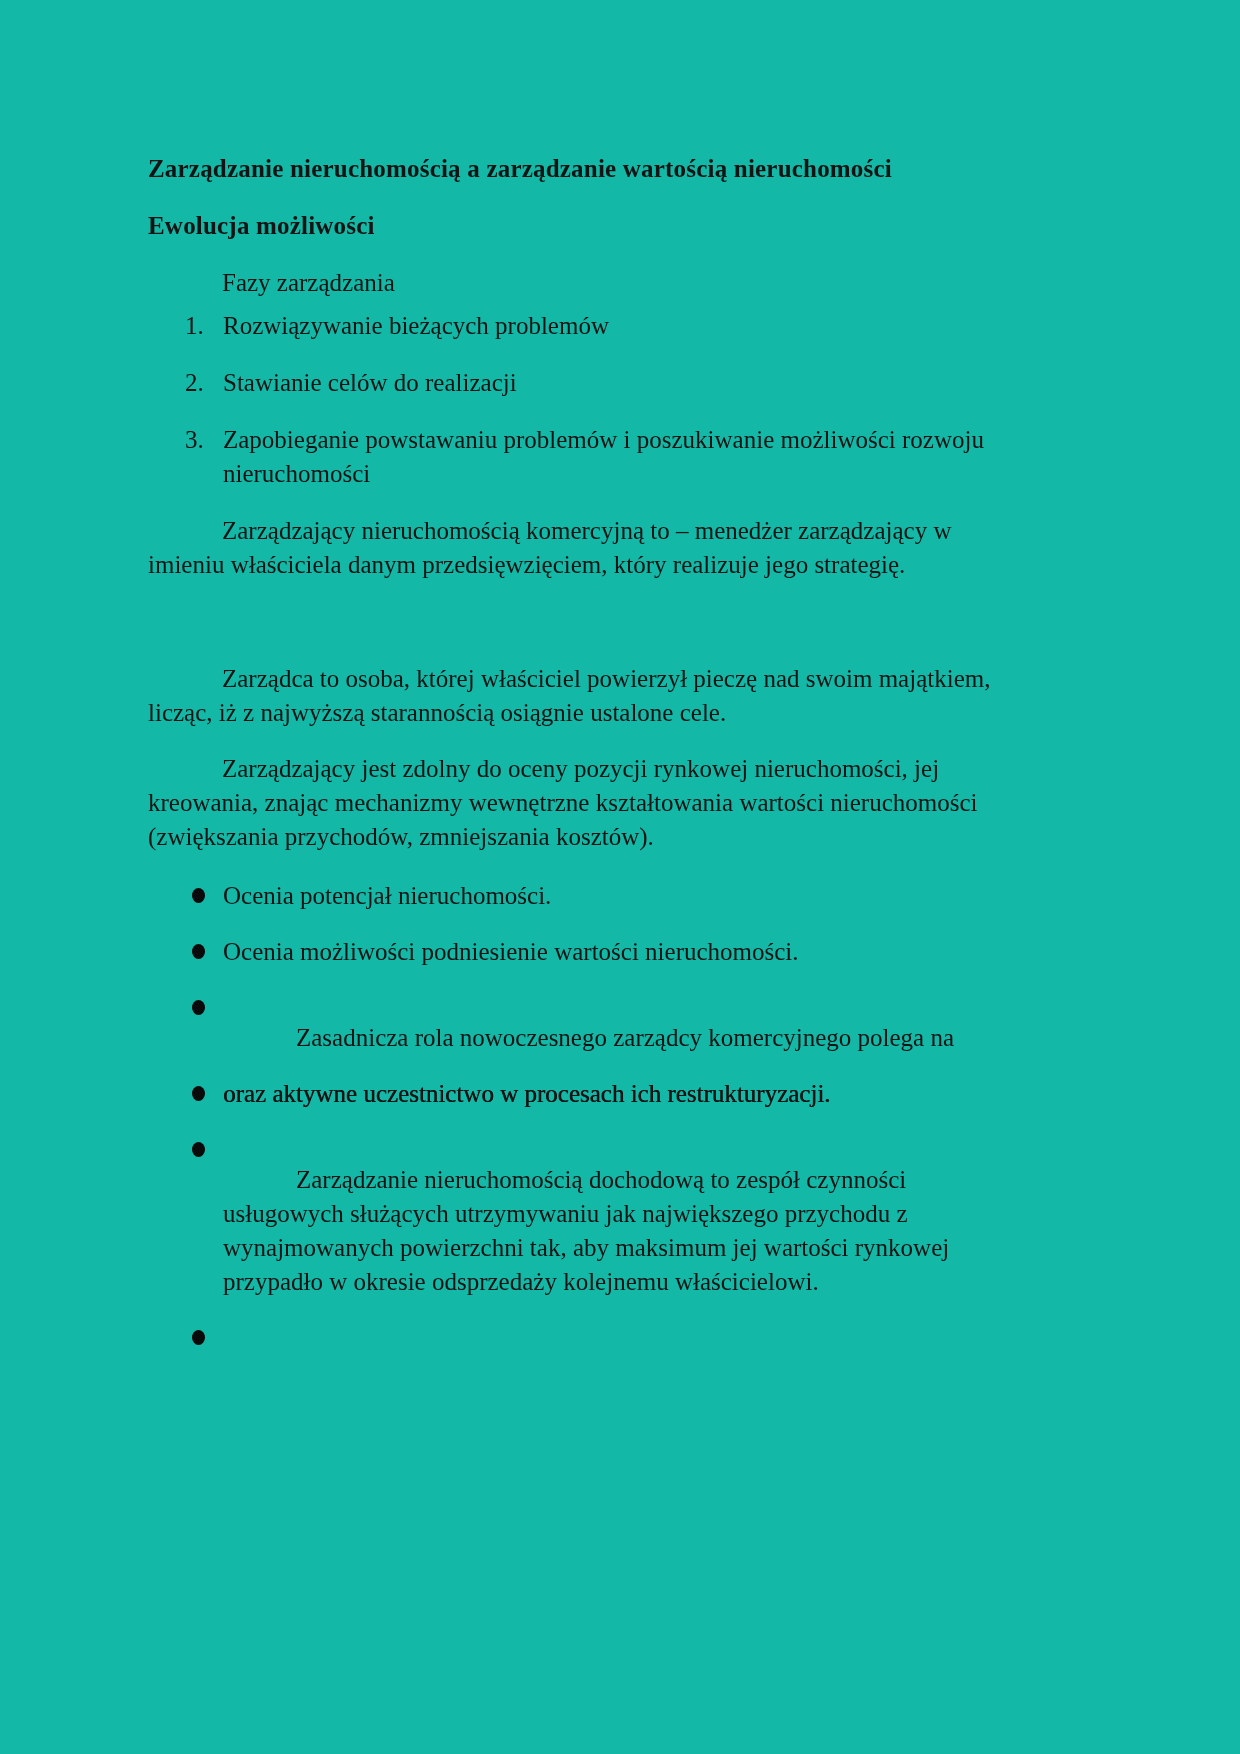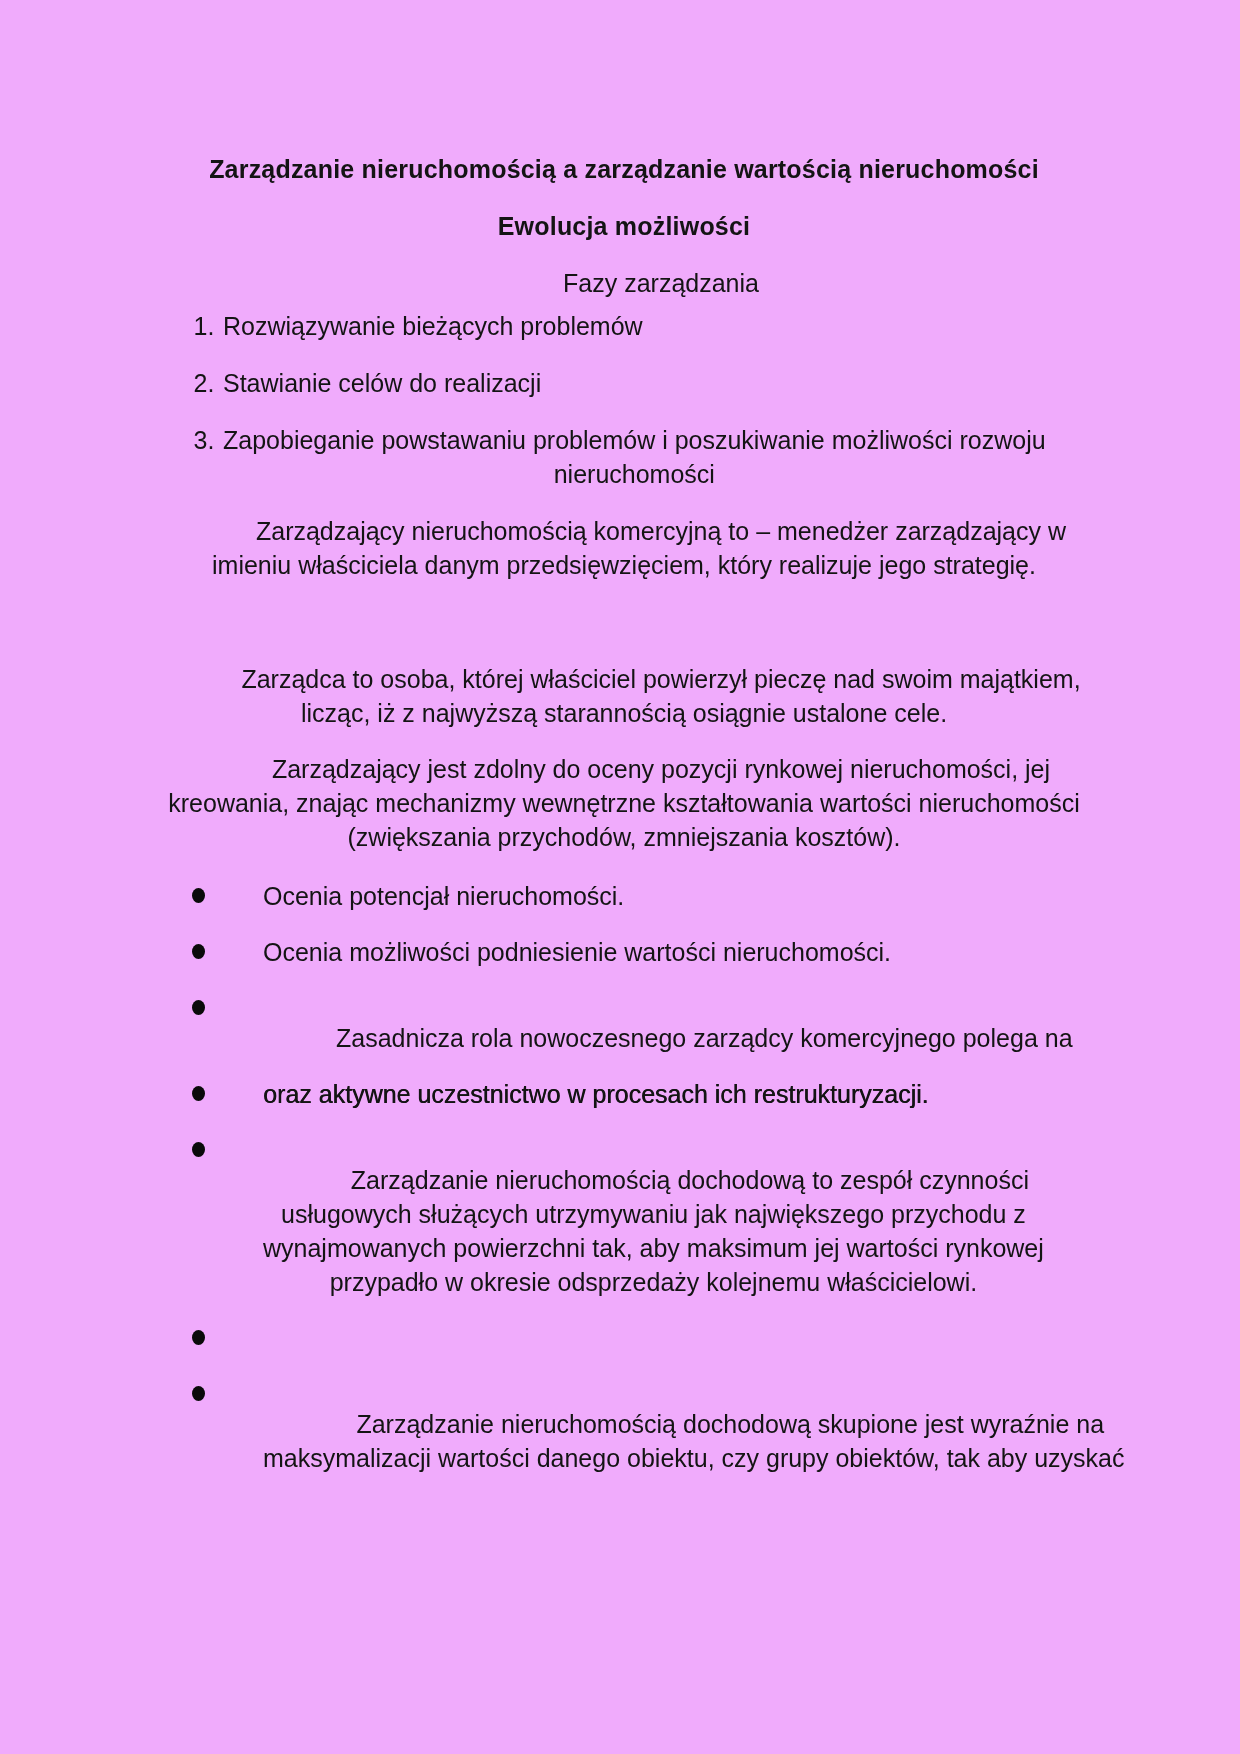--- a/index.html
+++ b/index.html
@@ -5,27 +5,26 @@
   html, body {
     margin: 0;
     padding: 0;
     background: #e8e8e8;
   }
   .page {
     position: relative;
     width: 1240px;
     height: 1754px;
     margin: 0 auto;
-    background: #f0abfc;
+    background: #14b8a6;
     color: #141414;
     overflow: hidden;
-    font-family: Liberation Sans, sans-serif;
+    font-family: Liberation Serif, serif;
     font-size: 25px;
     line-height: 34px;
-    text-align: center;
   }
   .content {
     padding: 152px 140px 0 148px;
   }
   .lines {
     white-space: pre;           
   }
   h1, h2 {
     font-size: 25px;
     font-weight: 700;
@@ -61,21 +60,20 @@
   .para.after-gap {
     margin-bottom: 80px;
   }
   .para.before-bullets {
     margin-bottom: 25px;
   }
   li.bullet {
     display: flex;
     margin-bottom: 22px;
     min-height: 34px;
-    gap: 40px;
   }
   .dot {
     flex: 0 0 13px;
     height: 15px;
     margin: 9px 0 0 44px;
     border-radius: 50%;
     background: #0a0a0a;
   }
   .btext {
     margin-left: 18px;
@@ -151,21 +149,16 @@
         <span class="dot"></span>
         <div class="btext lines">Zarządzanie nieruchomością dochodową to zespół czynności
 usługowych służących utrzymywaniu jak największego przychodu z
 wynajmowanych powierzchni tak, aby maksimum jej wartości rynkowej
 przypadło w okresie odsprzedaży kolejnemu właścicielowi.</div>
       </li>
       <li class="bullet">
         <span class="dot"></span>
         <div class="btext lines"></div>
       </li>
-      <li class="bullet tabbed">
-        <span class="dot"></span>
-        <div class="btext lines">Zarządzanie nieruchomością dochodową skupione jest wyraźnie na
-maksymalizacji wartości danego obiektu, czy grupy obiektów, tak aby uzyskać</div>
-      </li>
     </ul>
 
   </div>
 </div>
 
 </body></html>

